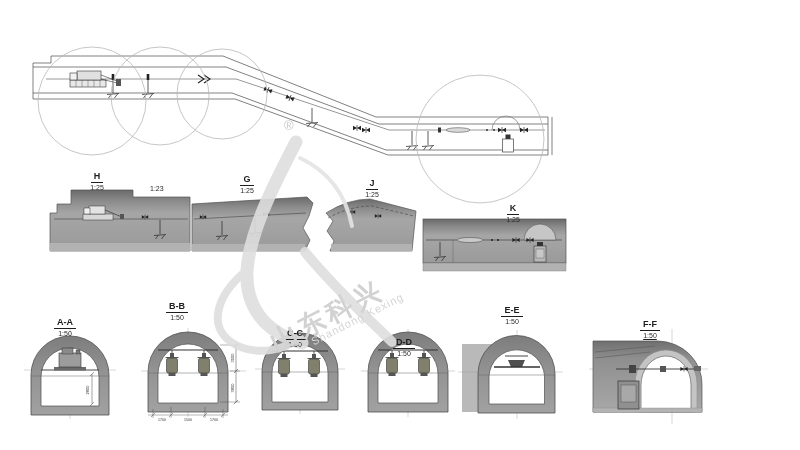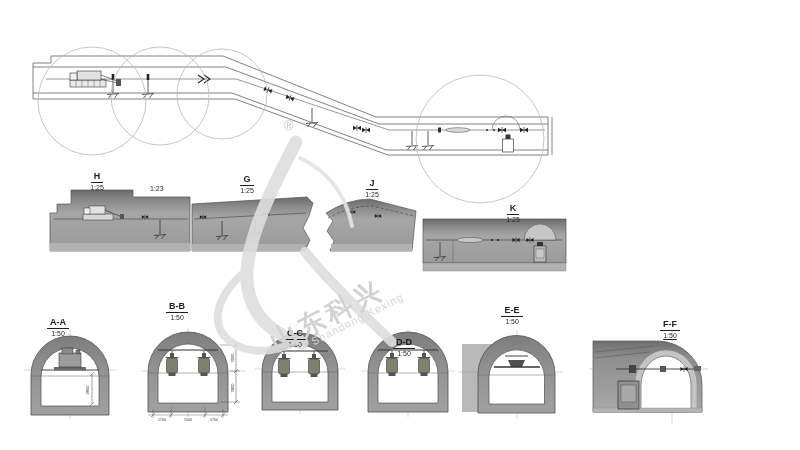--- a/index.html
+++ b/index.html
@@ -273,41 +273,41 @@
 </div>
 <div class="seclbl" style="left:350px;top:173px;">
   <span class="nm">J</span>
   <span class="sc">1:25</span>
 </div>
 <div class="seclbl" style="left:491px;top:198px;">
   <span class="nm">K</span>
   <span class="sc">1:25</span>
 </div>
 
-<div class="seclbl" style="left:36px;top:312px;">
+<div class="seclbl" style="left:43px;top:312px;">
   <span class="nm">A-A</span>
   <span class="sc">1:50</span>
 </div>
 <div class="seclbl" style="left:155px;top:296px;">
   <span class="nm">B-B</span>
   <span class="sc">1:50</span>
 </div>
 <div class="seclbl" style="left:273px;top:323px;">
   <span class="nm">C-C</span>
   <span class="sc">1:50</span>
 </div>
 <div class="seclbl" style="left:382px;top:332px;">
   <span class="nm">D-D</span>
   <span class="sc">1:50</span>
 </div>
 <div class="seclbl" style="left:490px;top:300px;">
   <span class="nm">E-E</span>
   <span class="sc">1:50</span>
 </div>
-<div class="seclbl" style="left:648px;top:314px;text-decoration:underline;">
+<div class="seclbl" style="left:628px;top:314px;text-decoration:underline;">
   <span class="nm">F-F</span>
   <span class="sc">1:50</span>
 </div>
 
 <div class="wm-reg" style="left:284px;top:118px;">®</div>
 <div class="wm-cn" style="left:272px;top:326px;">山东科兴</div>
 <div class="wm-en" style="left:312px;top:336px;">Shandong Kexing</div>
 
 </div>
 

